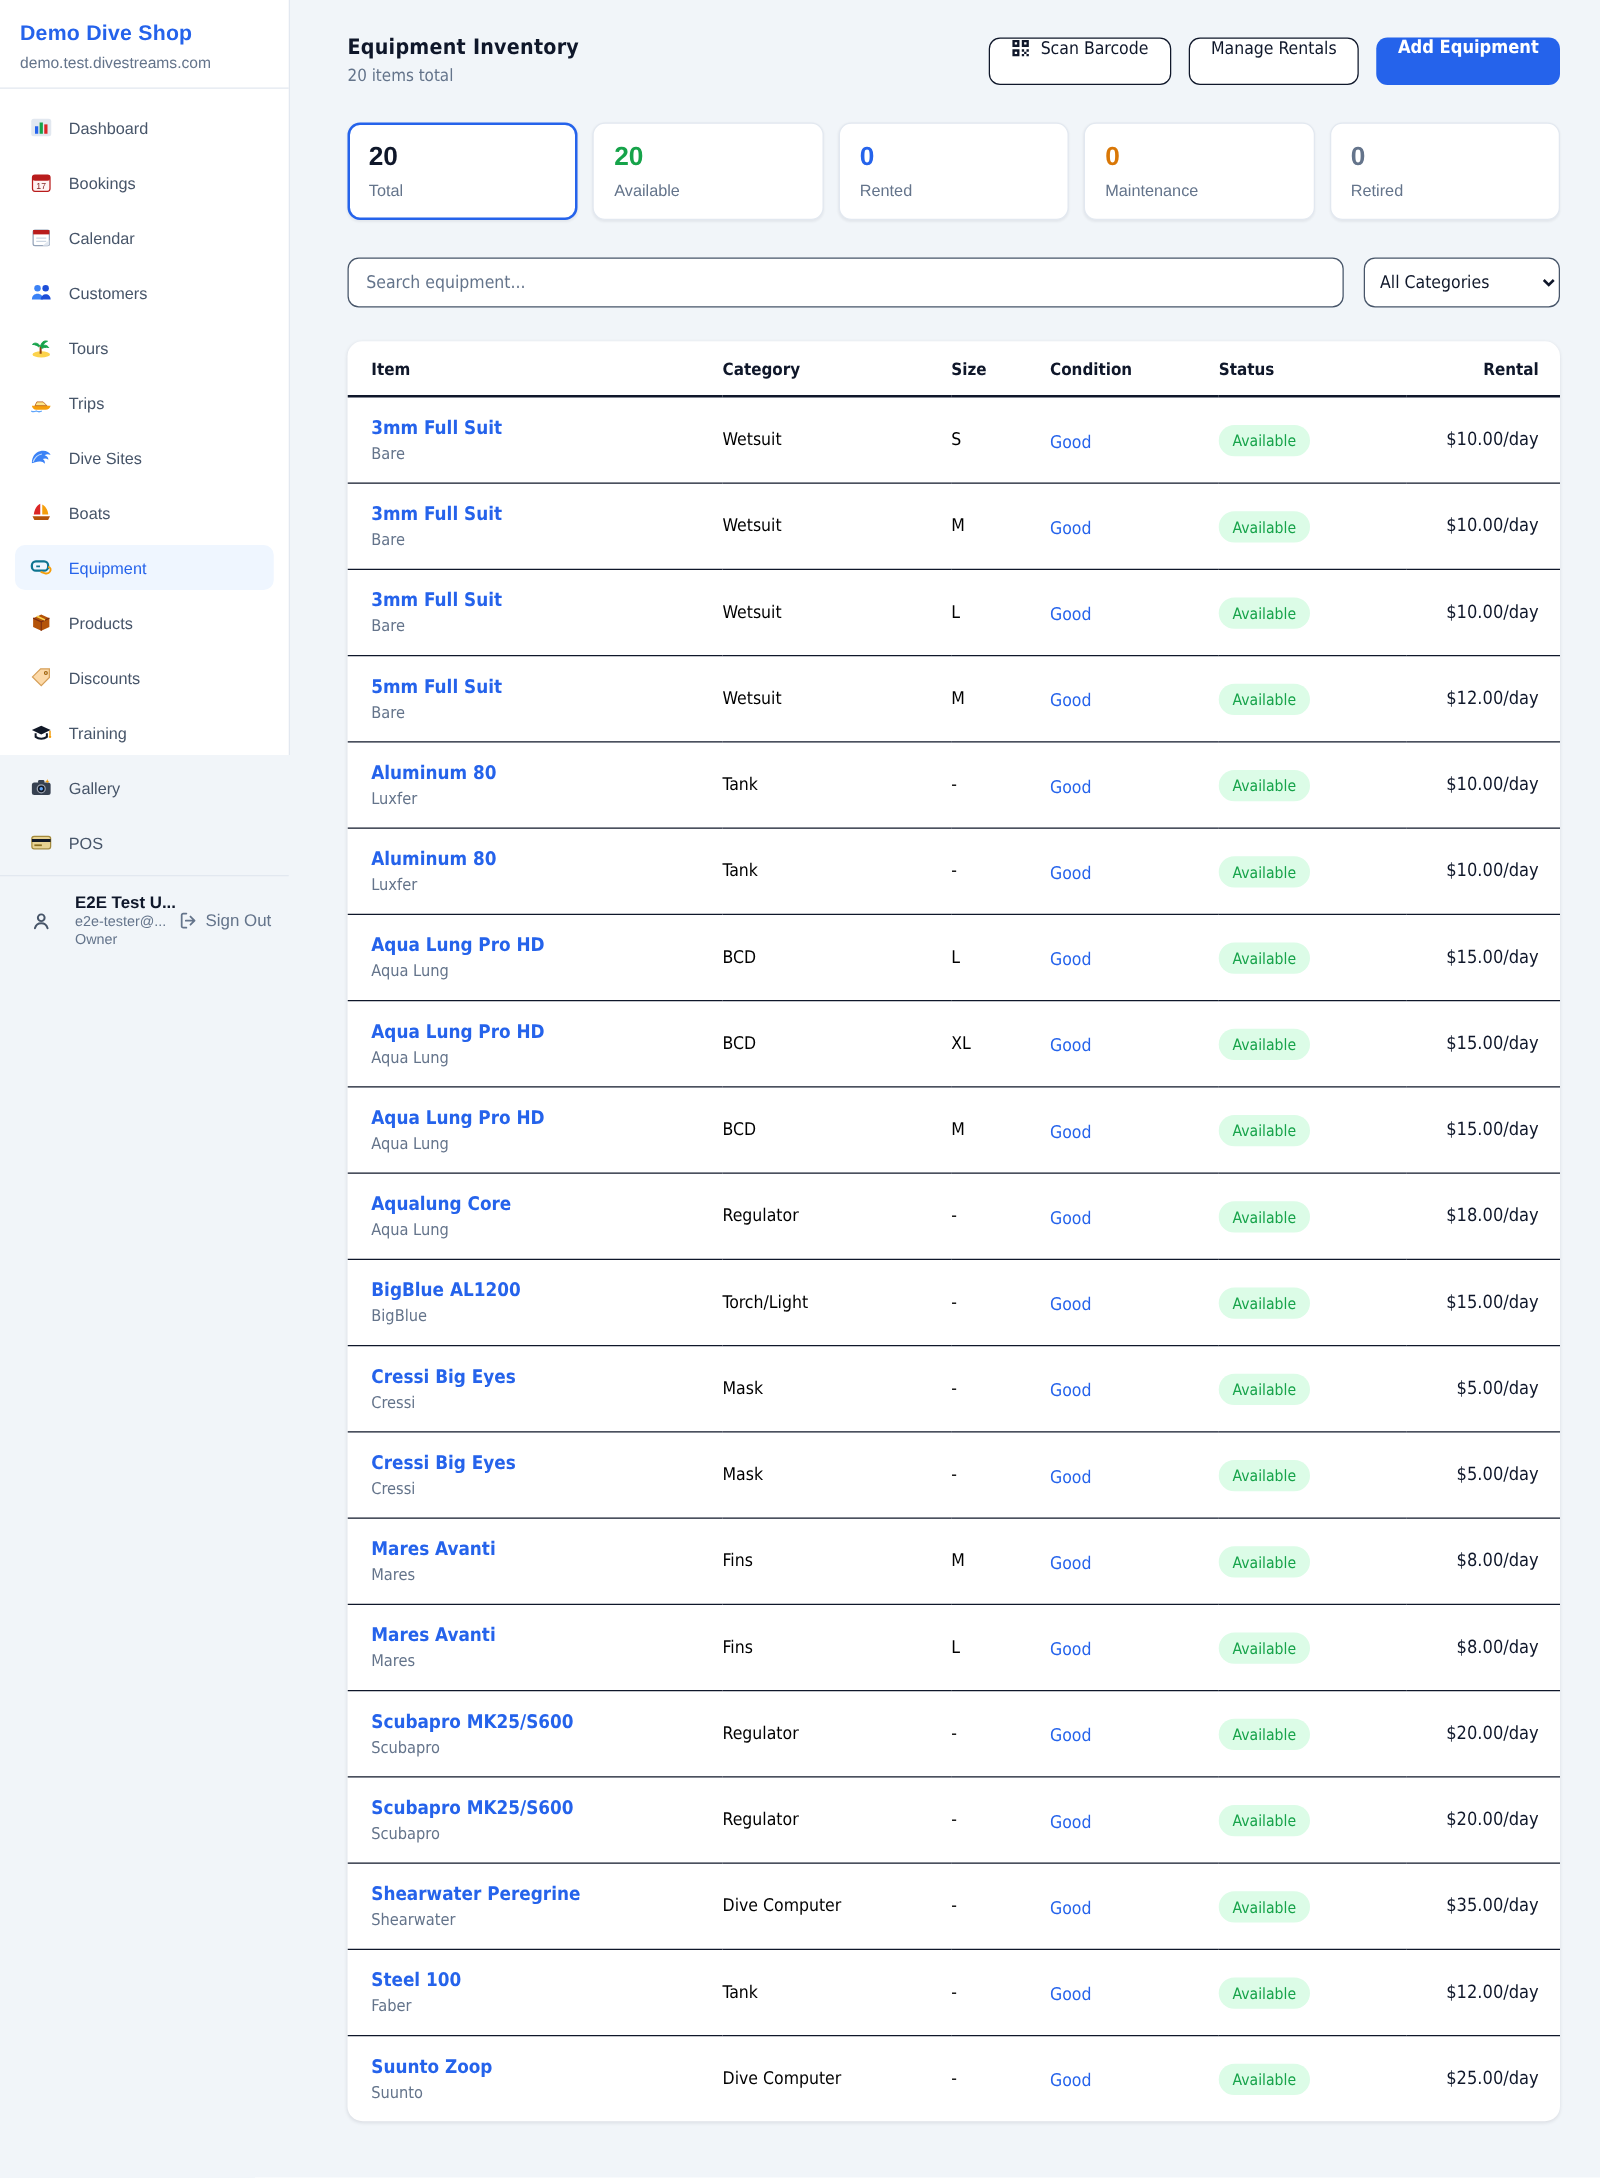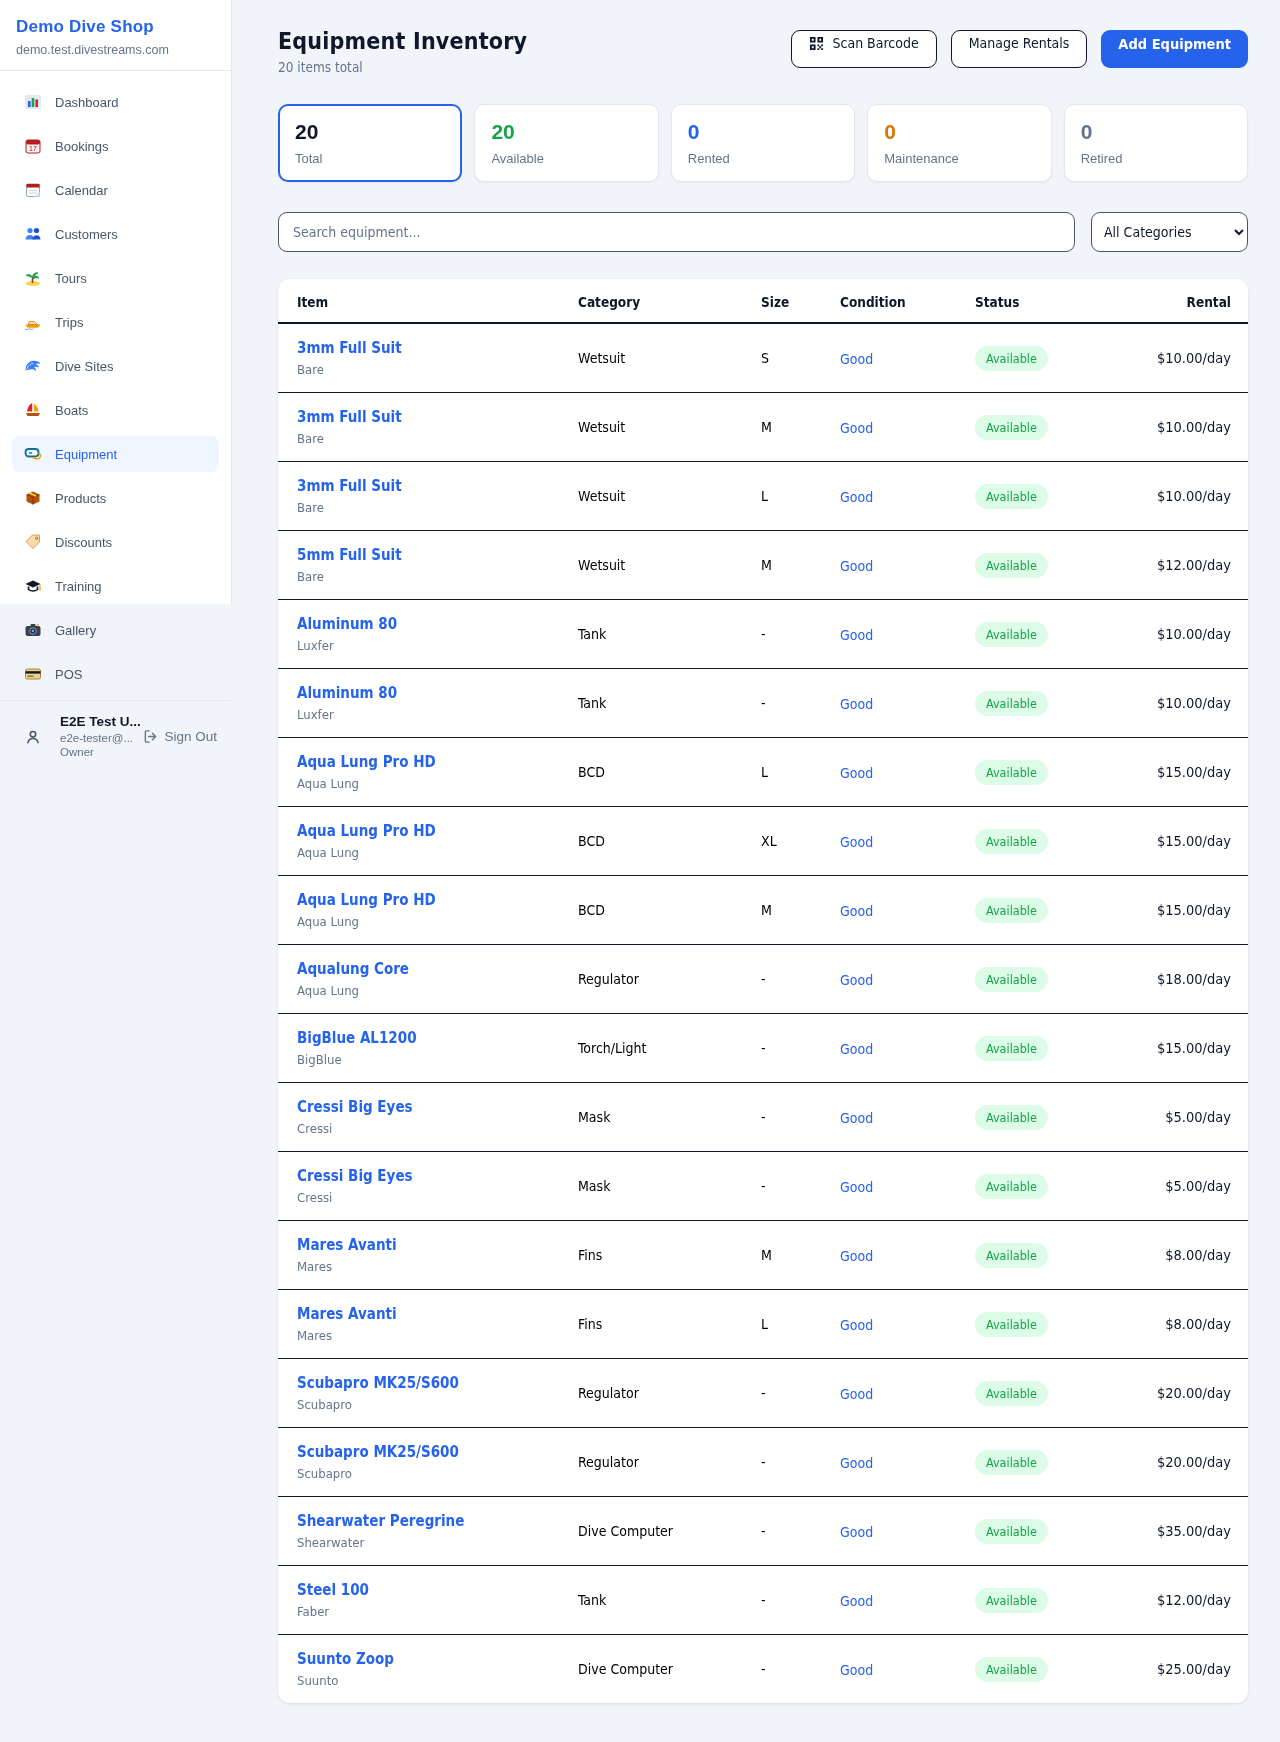--- a/index.html
+++ b/index.html
@@ -41,26 +41,26 @@
     margin-left:auto; display:flex; align-items:center; gap:6px;
     color:#64748b; font-size:13.5px; cursor:pointer; white-space:nowrap;
   }
 
   
   .main {
     margin-left:232px; padding:28px 32px 0 46px;
     font-family:"DejaVu Sans", sans-serif; font-stretch:condensed;
   }
   .header { display:flex; justify-content:space-between; align-items:flex-start; }
-  .h-title { font-size:23px; font-weight:800; letter-spacing:.2px; }
+  .h-title { font-size:17px; font-weight:800; letter-spacing:.2px; }
   .h-sub { font-size:13.5px; color:#64748b; margin-top:5px; }
   .h-actions { display:flex; gap:14px; margin-top:2px; }
   .btn {
-    height:38px; display:inline-flex; align-items:flex-end; gap:9px;
-    padding:16px 17px; border-radius:9px; font-size:14px; cursor:pointer;
+    height:38px; display:inline-flex; align-items:flex-start; gap:9px;
+    padding:0 17px; border-radius:9px; font-size:14px; cursor:pointer;
     font-family:inherit; font-stretch:inherit;
   }
   .btn-outline { background:#fff; border:1.5px solid #0f172a; color:#0f172a; }
   .btn-primary { background:#2563eb; border:none; color:#fff; font-weight:600; font-size:14.5px; }
 
   .stats { display:flex; gap:12px; margin-top:29px; }
   .stat {
     flex:1; height:78px; background:#fff; border:1px solid #e2e8f0;
     border-radius:10px; padding:13px 16px; cursor:pointer;
     box-shadow:0 1px 2px rgba(15,23,42,.06); text-align:left;

